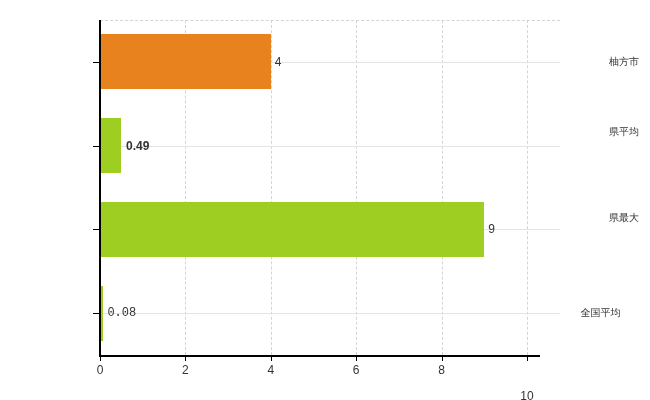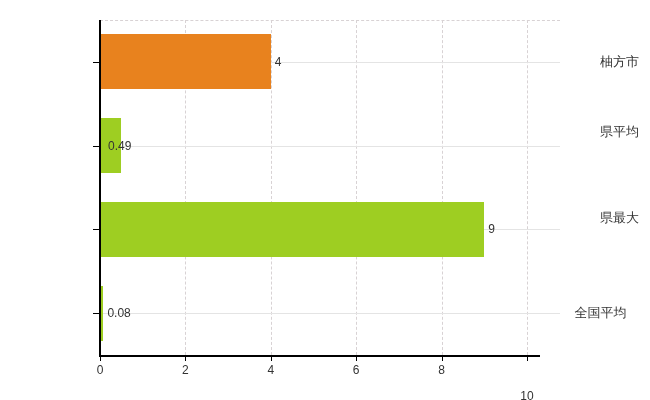--- a/index.html
+++ b/index.html
@@ -100,21 +100,21 @@
     height: 1px;
     background: #000000;
   }
   .y-tick-label {
     position: absolute;
     right: 0;
     width: 88px;
     text-align: right;
     padding-right: 11px;
     box-sizing: border-box;
-    font-size: 13px;
+    font-size: 10px;
     color: #333333;
     line-height: 16px;
     white-space: nowrap;
   }
 
   
   .bar {
     position: absolute;
     left: 0;
   }
@@ -143,25 +143,25 @@
     <div id="hgrid-layer">
         <div class="hgrid" style="top: 41.875px;"></div>
         <div class="hgrid" style="top: 125.625px;"></div>
         <div class="hgrid" style="top: 209.375px;"></div>
         <div class="hgrid" style="top: 293.125px;"></div>
       </div>
     <div id="bars-layer">
         <div class="bar" title="柚方市: 4" style="top: 14.375px; width: 170.8px; height: 55px; background: rgb(232, 130, 30);"></div>
         <div class="bar-value" style="left: 174.8px; top: 34.875px;">4</div>
         <div class="bar" title="県平均: 0.49" style="top: 98.125px; width: 20.923px; height: 55px; background: rgb(158, 206, 34);"></div>
-        <div class="bar-value" style="left: 8px; top: 118.625px;">0.49</div>
+        <div class="bar-value" style="left: 26px; top: 118.625px; font-weight: bold;">0.49</div>
         <div class="bar" title="県最大: 9" style="top: 181.875px; width: 384.3px; height: 55px; background: rgb(158, 206, 34);"></div>
         <div class="bar-value" style="left: 388.3px; top: 202.375px;">9</div>
         <div class="bar" title="全国平均: 0.08" style="top: 265.625px; width: 3.416px; height: 55px; background: rgb(158, 206, 34);"></div>
-        <div class="bar-value" style="left: 7.416px; top: 286.125px;">0.08</div>
+        <div class="bar-value" style="left: 7.416px; top: 286.125px; font-family: Liberation Mono, monospace;">0.08</div>
       </div>
   </div>
 
   <div id="y-axis-line"></div>
   <div id="x-axis-line"></div>
 
   <div id="xticks-layer">
       <div class="x-tick" style="left: 100px;"></div>
       <div class="x-tick-label" style="left: 100px;">0</div>
       <div class="x-tick" style="left: 185.4px;"></div>

